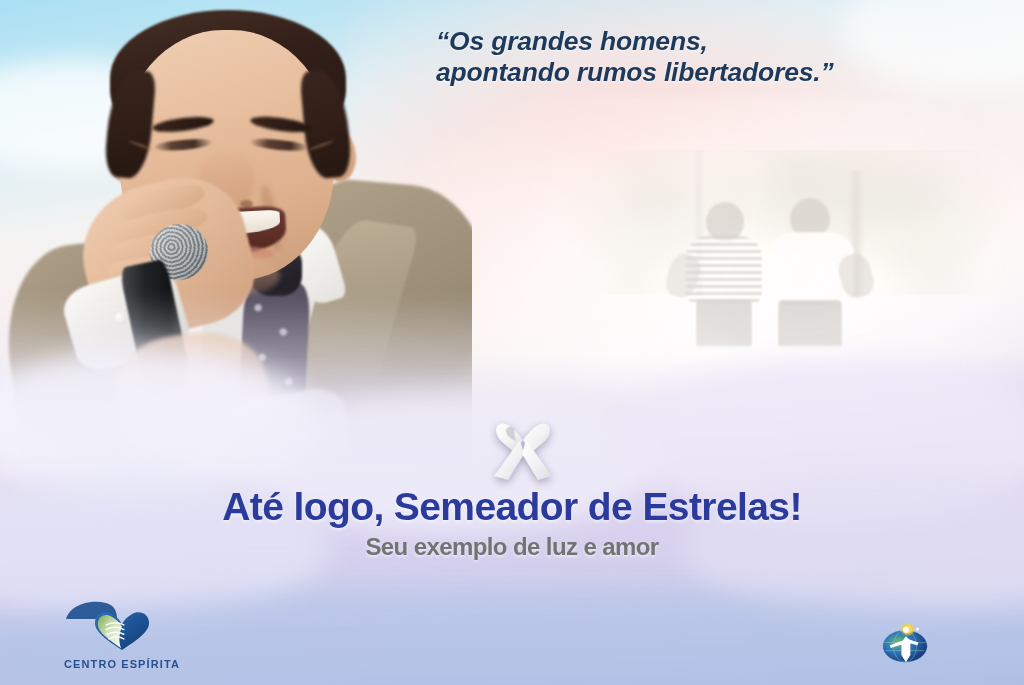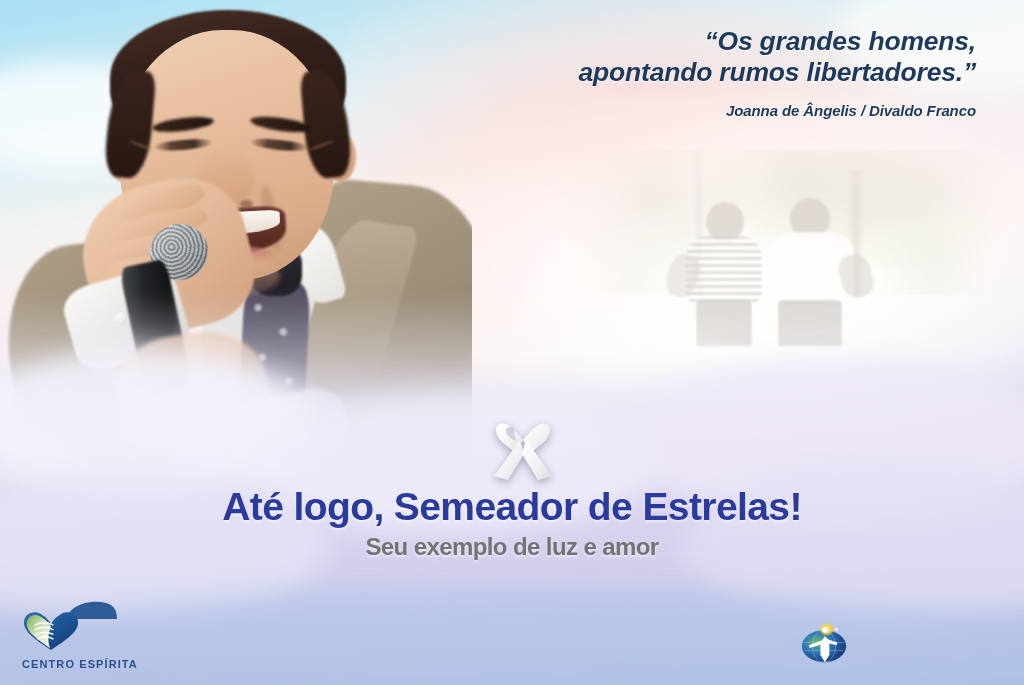--- a/index.html
+++ b/index.html
@@ -434,23 +434,22 @@
       rgba(236,234,248,0.82) 56%,
       rgba(230,230,246,0.97) 80%,
       rgba(226,228,245,1) 100%);
     filter: blur(8px);
     pointer-events: none;
   }
 
   
   .quote-block {
     position: absolute;
-    right: 48px; top: 26px;
+    right: 28px; top: 26px;
     width: 560px;
-    text-align: right;
   }
   .quote-line {
     font-style: italic;
     font-weight: bold;
     font-size: 26.5px;
     line-height: 31px;
     color: #1d3a5c;
     letter-spacing: -0.2px;
     white-space: nowrap;
     text-shadow: 0 1px 2px rgba(255,255,255,0.75);
@@ -486,21 +485,21 @@
     text-shadow: 0 2px 3px rgba(255,255,255,0.55);
   }
   .hl1 { font-size: 39px; line-height: 41px; color: #2b3b9d; }
   .hl2 { font-size: 24px; line-height: 39px; color: #737373; }
   .hl3 { font-size: 36px; line-height: 39px; color: #1e72c2; }
 
   
   .logo {
     position: absolute;
     bottom: 14px;
-    text-align: left;
+    text-align: center;
     color: #1b3a78;
   }
   .logo-left  { left: 22px;  width: 200px; }
   .logo-right { right: 12px; width: 215px; }
 
   .logo-mark { display: block; margin: 0 auto 3px; }
 
   .logo-l1 {
     font-size: 11px; font-weight: bold; letter-spacing: 1.1px;
     color: #2b4f8e; line-height: 13px;
@@ -615,21 +614,20 @@
   <div class="cloud" style="left:-40px;  top:350px; width:360px; height:150px; background:rgba(244,242,252,0.88);"></div>
   <div class="cloud" style="left:240px;  top:392px; width:420px; height:140px; background:rgba(240,238,250,0.78);"></div>
   <div class="cloud" style="left:620px;  top:360px; width:440px; height:160px; background:rgba(238,232,248,0.82);"></div>
   <div class="cloud" style="left:-70px;  top:470px; width:400px; height:150px; background:rgba(228,228,246,0.72);"></div>
   <div class="cloud" style="left:680px;  top:470px; width:420px; height:150px; background:rgba(226,224,244,0.7);"></div>
   <div class="cloud" style="left:-60px;  top:592px; width:1160px; height:120px; background:rgba(178,196,230,0.62);"></div>
 
   <div class="quote-block">
     <div class="quote-line">“Os grandes homens,</div>
     <div class="quote-line">apontando rumos libertadores.”</div>
-    <div class="quote-attrib">Joanna de Ângelis / Divaldo Franco</div>
   </div>
 
   <div class="ribbon">
     <svg viewBox="0 0 78 80" width="78" height="80" aria-hidden="true">
       <defs>
         <linearGradient id="rg" x1="0" y1="0" x2="1" y2="1">
           <stop offset="0%" stop-color="#ffffff"></stop>
           <stop offset="55%" stop-color="#f2f2f4"></stop>
           <stop offset="100%" stop-color="#dcdce2"></stop>
         </linearGradient>

